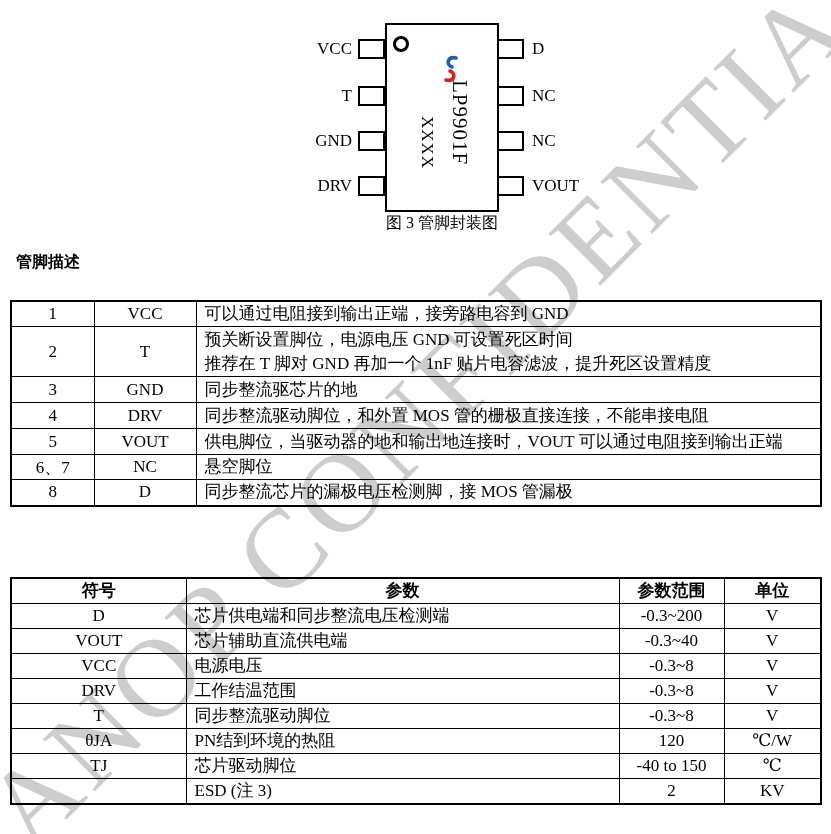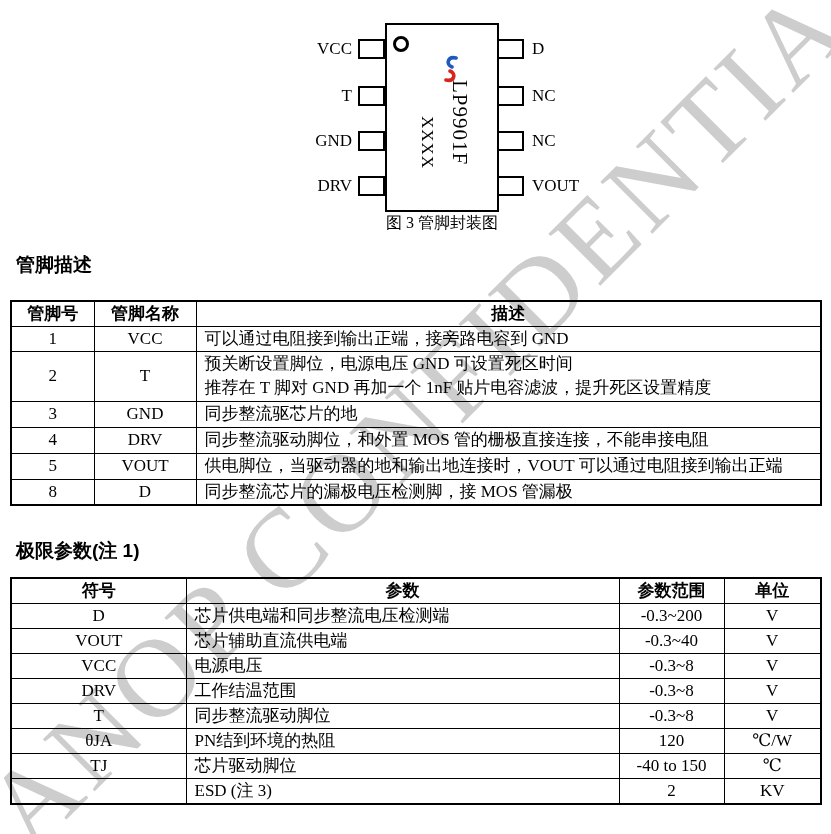--- a/index.html
+++ b/index.html
@@ -29,21 +29,21 @@
     font-size:21px;letter-spacing:1px;}
   .chip-marking{position:absolute;left:417px;top:116px;writing-mode:vertical-rl;
     font-size:17px;letter-spacing:1px;}
   .logo{position:absolute;left:443px;top:55px;}
   .fig-caption{position:absolute;left:352px;top:213px;width:180px;
     text-align:center;font-size:16px;}
 
   
   .sec-title{position:absolute;left:16px;margin:0;
     font-family:"Liberation Sans","DejaVu Sans",sans-serif;
-    font-weight:bold;font-size:19px;}
+    font-weight:bold;font-size:16px;}
   #pin-title{top:252px;}
   #limit-title{top:538px;}
 
   
   table{position:absolute;border-collapse:collapse;table-layout:fixed;
     border:2px solid #000;background:transparent;}
   th,td{border:1px solid #000;overflow:hidden;white-space:nowrap;padding:0;}
   th{font-family:"Liberation Sans","DejaVu Sans",sans-serif;
     font-weight:bold;font-size:17px;text-align:center;}
   td{font-family:"Liberation Serif","DejaVu Serif",serif;font-size:17px;
@@ -98,25 +98,20 @@
 
   <h2 class="sec-title" id="pin-title">管脚描述</h2>
 
   <table id="pin-table">
     <colgroup>
         <col style="width:83px">
         <col style="width:102px">
         <col style="width:625px">
       </colgroup>
     <tbody>
-        <tr style="height:25px">
-      <th>管脚号</th>
-      <th>管脚名称</th>
-      <th>描述</th>
-    </tr>
     <tr style="height:25px">
       <td class="c">1</td>
       <td class="c">VCC</td>
       <td class="desc">可以通过电阻接到输出正端，接旁路电容到 GND</td>
     </tr>
     <tr style="height:50px">
       <td class="c">2</td>
       <td class="c">T</td>
       <td class="desc">
         <div>预关断设置脚位，电源电压 GND 可设置死区时间</div>
@@ -131,29 +126,33 @@
     <tr style="height:26px">
       <td class="c">4</td>
       <td class="c">DRV</td>
       <td class="desc">同步整流驱动脚位，和外置 MOS 管的栅极直接连接，不能串接电阻</td>
     </tr>
     <tr style="height:26px">
       <td class="c">5</td>
       <td class="c">VOUT</td>
       <td class="desc">供电脚位，当驱动器的地和输出地连接时，VOUT 可以通过电阻接到输出正端</td>
     </tr>
+    <tr style="height:25px">
+      <td class="c">6、7</td>
+      <td class="c">NC</td>
+      <td class="desc">悬空脚位</td>
+    </tr>
     <tr style="height:26px">
       <td class="c">8</td>
       <td class="c">D</td>
       <td class="desc">同步整流芯片的漏极电压检测脚，接 MOS 管漏极</td>
     </tr>
   </tbody>
     </table>
 
-  <h2 class="sec-title" id="limit-title">极限参数(注 1)</h2>
 
   <table id="limit-table">
     <colgroup>
         <col style="width:175px">
         <col style="width:433px">
         <col style="width:105px">
         <col style="width:97px">
       </colgroup>
     <tbody>
         <tr style="height:25px">

